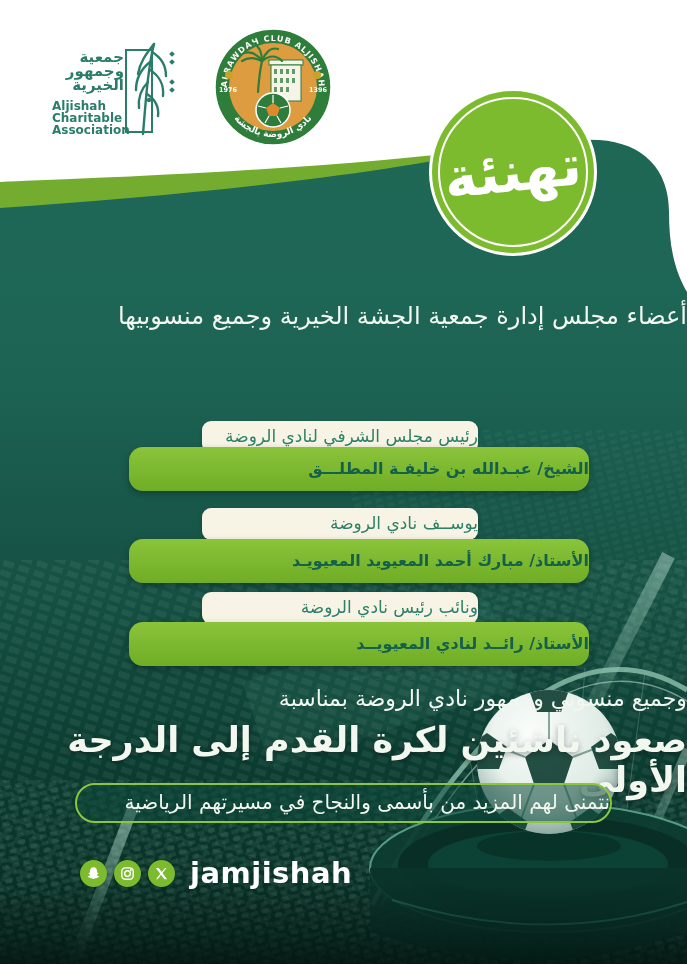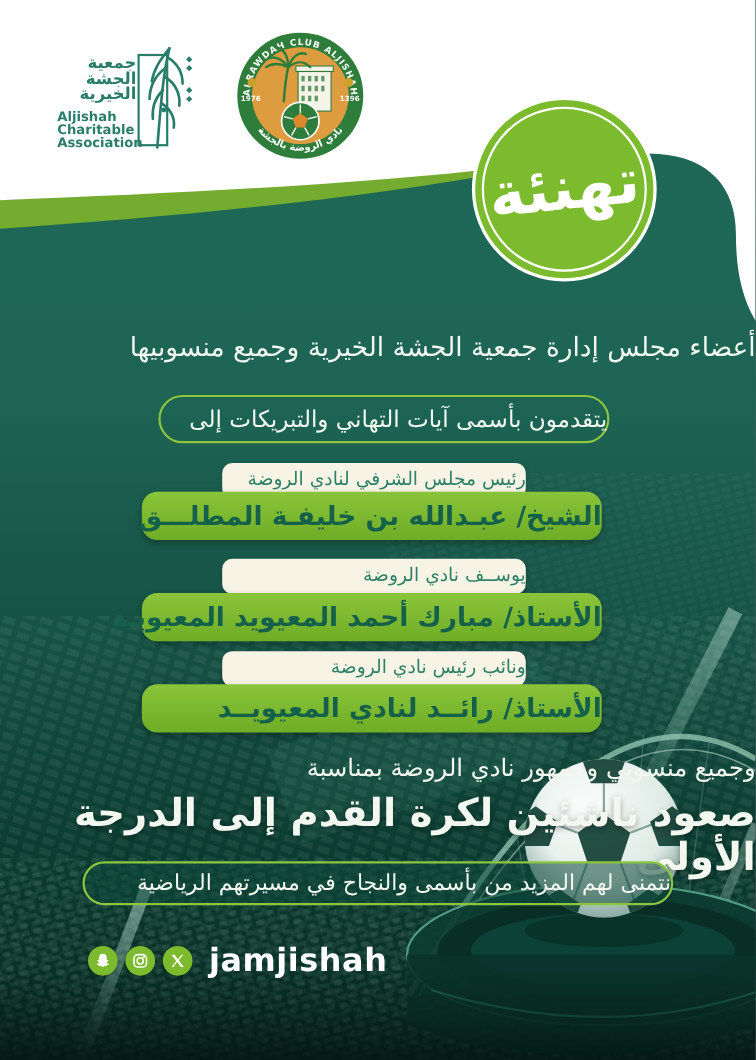--- a/index.html
+++ b/index.html
@@ -31,23 +31,23 @@
   .badge-text{color:#fff;font-size:56px;font-weight:bold;transform:rotate(-6deg);
     direction:rtl;text-align:center;line-height:1;}
   
   .ar{direction:rtl;text-align:right;color:#F2F7F0;}
   .intro-line{left:0;right:0;top:302px;font-size:24px;z-index:5;}
   .intro-box{left:144px;top:359px;width:406px;height:40px;border:2px solid #8CC63F;
     border-radius:22px;font-size:21px;line-height:40px;z-index:5;}
   .label-box{left:202px;width:276px;height:32px;background:#F7F4E6;color:#2E8168;
     border-radius:9px;font-size:17px;line-height:30px;z-index:5;
     box-shadow:0 2px 4px rgba(0,0,0,.18);}
-  .name-box{left:129px;width:418px;height:44px;border-radius:14px;
+  .name-box{left:129px;width:460px;height:44px;border-radius:14px;
     background:linear-gradient(180deg,#8AC43A,#6FAD26);color:#15604B;
-    font-size:24px;font-weight:bold;line-height:44px;z-index:6;
+    font-size:16px;font-weight:bold;line-height:44px;z-index:6;
     box-shadow:0 3px 7px rgba(0,0,0,.28);white-space:nowrap;}
   .occasion-line{left:0;right:0;top:686px;font-size:22px;z-index:5;padding-left:48px;}
   .headline{left:0;right:0;top:720px;font-size:35px;font-weight:bold;z-index:5;
     text-shadow:0 2px 6px rgba(0,0,0,.35);}
   .wish-box{left:75px;top:783px;width:533px;height:36px;border:2px solid #8CC63F;
     border-radius:20px;font-size:20px;line-height:34px;z-index:5;
     background:rgba(13,72,58,.55);}
   
   .social-row{left:80px;top:858px;height:30px;display:flex;align-items:center;z-index:5;}
   .social-circle{width:27px;height:27px;border-radius:50%;background:#7CBA2E;
@@ -136,21 +136,21 @@
   </svg>
 
   <svg id="header-wave" width="687" height="300" viewBox="0 0 687 300">
     <path d="M0,182 C180,171 370,158 495,149 C370,176 180,196 0,208 Z" fill="#74AC30"></path>
     <path d="M0,0 L687,0 L687,292 C673,268 669,242 669,212 C669,170 644,143 599,140 C569,138 536,141 502,147 C360,166 180,175 0,182 Z" fill="#FFFFFF"></path>
   </svg>
 
   <div class="abs charity-logo">
     <div class="charity-arabic">
       <div>جمعية</div>
-      <div>الجشة</div>
+      <div>وجمهور</div>
       <div>الخيرية</div>
     </div>
     <svg class="charity-frond" width="70" height="104" viewBox="0 0 70 104">
       <rect x="16" y="14" width="26" height="82" fill="none" stroke="#2A7D6A" stroke-width="2"></rect>
       <g stroke="#2A7D6A" stroke-width="2.4" fill="none" stroke-linecap="round">
         <path d="M33,98 C36,62 38,32 44,8"></path>
         <path d="M44,8 C36,18 30,26 28,38"></path>
         <path d="M42,16 C52,22 56,30 56,40"></path>
         <path d="M40,26 C30,34 26,44 26,54"></path>
         <path d="M40,34 C50,40 54,50 53,60"></path>
@@ -224,21 +224,20 @@
         <path d="M61,77 L61,69 M68,82 L76,80 M65,90 L69,97 M57,90 L53,97 M54,82 L46,80"></path>
       </g>
     </g>
   </svg>
 
   <div class="abs badge">
     <div class="badge-text">تهنئة</div>
   </div>
 
   <div class="abs ar intro-line" lang="ar">أعضاء مجلس إدارة جمعية الجشة الخيرية وجميع منسوبيها</div>
-  <div class="abs ar intro-box" lang="ar">يتقدمون بأسمى آيات التهاني والتبريكات إلى</div>
 
   <div class="abs ar label-box" style="top:421px" lang="ar">رئيس مجلس الشرفي لنادي الروضة</div>
   <div class="abs ar name-box" style="top:447px" lang="ar">الشيخ/ عبـدالله بن خليفـة المطلـــق</div>
 
   <div class="abs ar label-box" style="top:508px" lang="ar">يوســف نادي الروضة</div>
   <div class="abs ar name-box" style="top:539px" lang="ar">الأستاذ/ مبارك أحمد المعيويد المعيويـد</div>
 
   <div class="abs ar label-box" style="top:592px" lang="ar">ونائب رئيس نادي الروضة</div>
   <div class="abs ar name-box" style="top:622px" lang="ar">الأستاذ/ رائــد لنادي المعيويــد</div>
 

